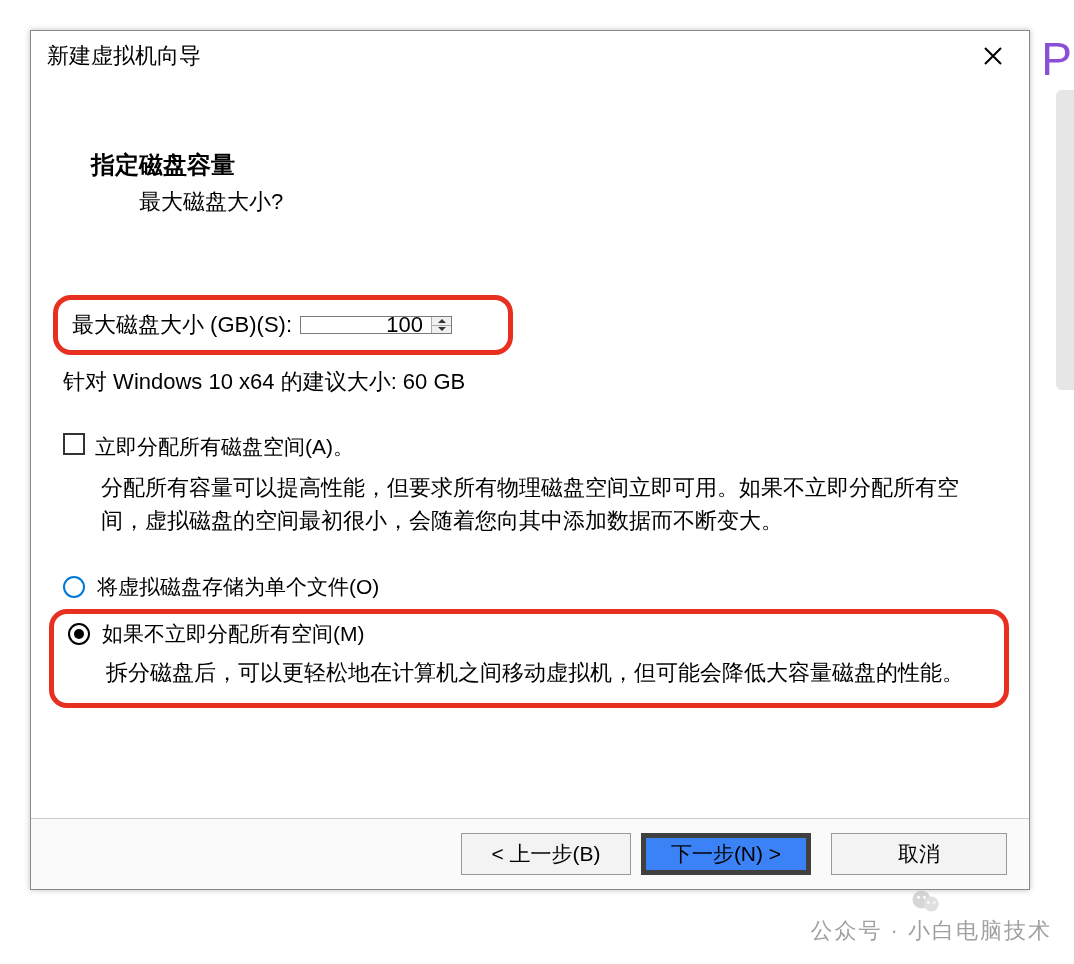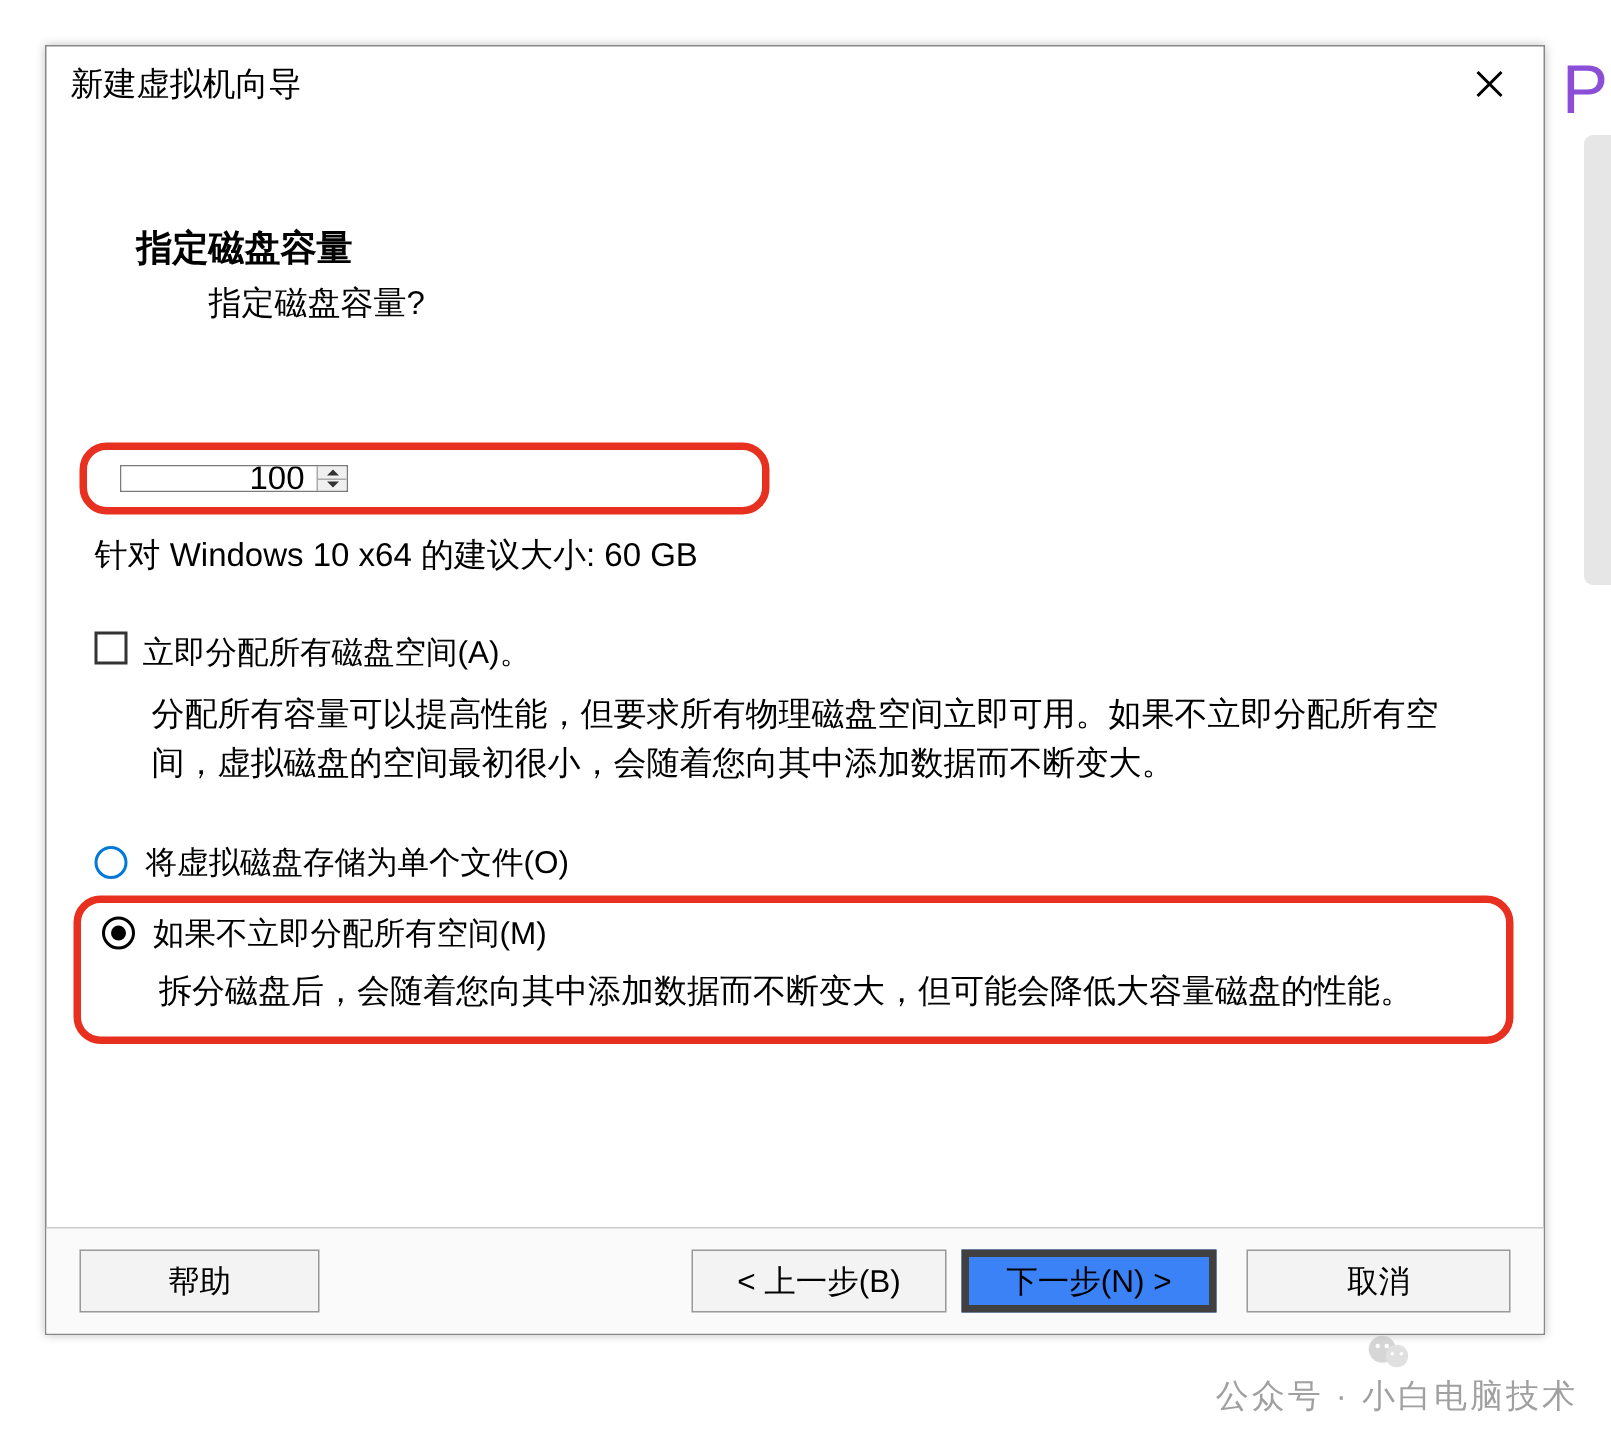--- a/index.html
+++ b/index.html
@@ -242,26 +242,27 @@
     <div class="titlebar-title">新建虚拟机向导</div>
     <div class="close-btn">
       <svg viewBox="0 0 20 20">
           <path d="M2 2 L18 18 M18 2 L2 18" stroke="#000" stroke-width="2" fill="none"></path>
         </svg>
     </div>
   </div>
 
   <div class="header-area">
     <div class="header-title">指定磁盘容量</div>
-    <div class="header-sub">指定磁盘容量?</div>
+    <div class="header-sub">最大磁盘大小?</div>
   </div>
 
   <div class="content">
 
     <div class="red-box disk-size-row">
+      <span class="disk-size-label">最大磁盘大小 (GB)(S):</span>
       <div class="spinner-wrap">
         <input class="spinner-input" value="100" style="">
         <div class="spinner-buttons">
           <div class="spinner-btn">
             <svg width="8" height="6" viewBox="0 0 8 6">
                 <path d="M0 5 L4 1 L8 5" fill="#333"></path>
               </svg>
           </div>
           <div class="spinner-btn">
             <svg width="8" height="6" viewBox="0 0 8 6">
@@ -285,27 +286,26 @@
       <span>将虚拟磁盘存储为单个文件(O)</span>
     </div>
 
     <div class="red-box radio-group-red">
       <div class="radio-row" style="margin-left:0;">
         <div class="radio-circle black">
           <div class="radio-dot"></div>
         </div>
         <span>如果不立即分配所有空间(M)</span>
       </div>
-      <div class="radio-desc">拆分磁盘后，会随着您向其中添加数据而不断变大，但可能会降低大容量磁盘的性能。</div>
+      <div class="radio-desc">拆分磁盘后，可以更轻松地在计算机之间移动虚拟机，但可能会降低大容量磁盘的性能。</div>
     </div>
 
   </div>
 
   <div class="footer">
-    <button class="btn btn-help">帮助</button>
     <div class="spacer"></div>
     <button class="btn btn-nav">&lt; 上一步(B)</button>
     <button class="btn btn-nav btn-primary">下一步(N) &gt;</button>
     <button class="btn btn-cancel">取消</button>
   </div>
 
 </div>
 
 <div class="watermark">
   <svg class="wm-icon" viewBox="0 0 40 40">

